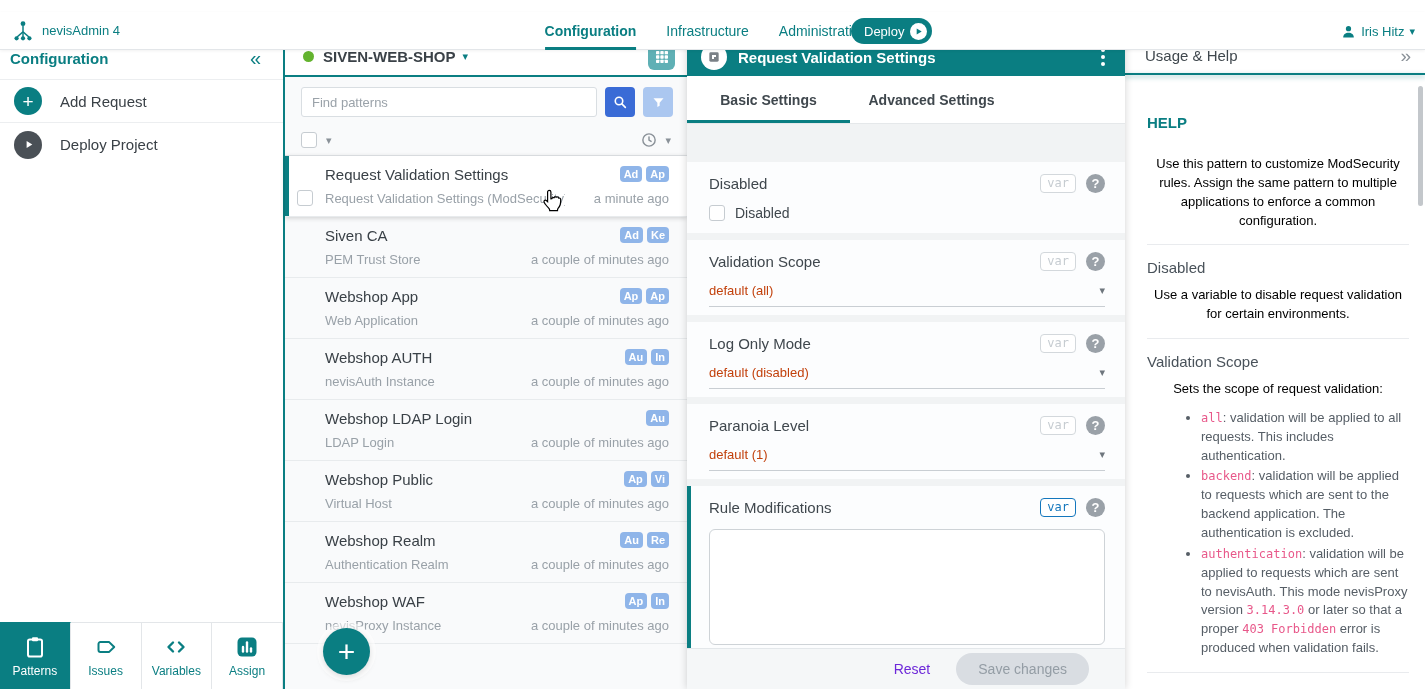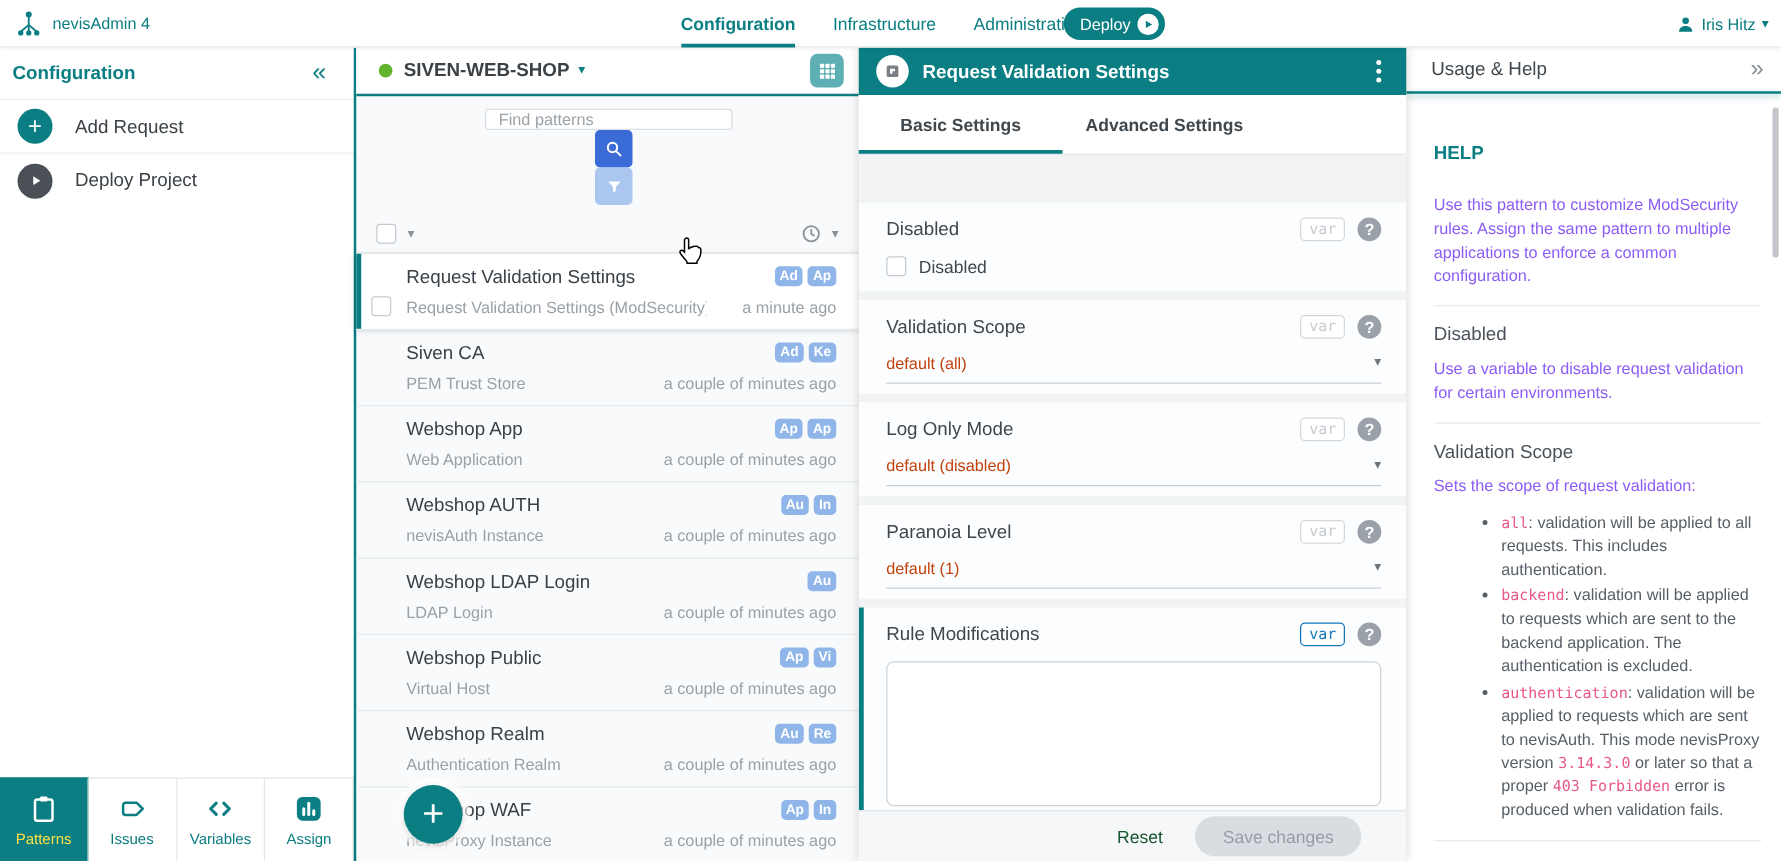--- a/index.html
+++ b/index.html
@@ -1,20 +1,20 @@
 <!DOCTYPE html>
 <html><head>
 <meta charset="utf-8">
 <style>
   * { margin:0; padding:0; box-sizing:border-box; }
   html,body { width:1425px; height:689px; overflow:hidden; }
   body { font-family:"Liberation Sans", sans-serif; background:#fff; color:#3a4147; position:relative; }
 
   
-  .topbar { position:absolute; top:0; left:0; width:1425px; height:38px; background:#fff;
+  .topbar { position:absolute; top:12px; left:0; width:1425px; height:38px; background:#fff;
             border-bottom:1px solid #e3e6e9; box-shadow:0 1px 3px rgba(0,0,0,.06); z-index:50;
             display:flex; align-items:center; }
   .logo-wrap { display:flex; align-items:center; gap:8px; padding-left:12px; width:280px; }
   .logo-text { color:#0a7e82; font-size:13px; }
   .top-tabs { position:absolute; left:50%; transform:translateX(-52%); display:flex; gap:30px; height:38px; align-items:center; }
   .top-tab { color:#0a7e82; font-size:14px; height:38px; display:flex; align-items:center; cursor:pointer; border-bottom:3px solid transparent; padding-top:3px; }
   .top-tab.active { font-weight:bold; border-bottom-color:#0a7e82; }
   .deploy-btn { position:absolute; left:851px; top:6px; height:26px; background:#0a7e82; border-radius:14px;
                 display:flex; align-items:center; gap:6px; padding:0 5px 0 13px; color:#fff; font-size:13px; cursor:pointer; }
   .deploy-play { width:17px; height:17px; background:#fff; border-radius:50%; display:flex; align-items:center; justify-content:center; }
@@ -27,32 +27,32 @@
   .sb-collapse { color:#0a7e82; font-size:20px; cursor:pointer; }
   .sb-row { height:43px; display:flex; align-items:center; gap:18px; padding-left:14px; border-bottom:1px solid #eceef0; cursor:pointer; }
   .circle-btn { width:28px; height:28px; border-radius:50%; display:flex; align-items:center; justify-content:center; flex:none; }
   .circle-teal { background:#0a7e82; color:#fff; font-size:19px; line-height:1; }
   .circle-gray { background:#4a5056; }
   .sb-row-label { font-size:15px; color:#3a4147; }
 
   .bottom-nav { position:absolute; bottom:0; left:0; width:283px; height:67px; display:flex; background:#fff; }
   .nav-tile { flex:1; display:flex; flex-direction:column; align-items:center; justify-content:center; gap:5px;
               border-top:1px solid #e3e6e9; border-right:1px solid #e3e6e9; color:#0a7e82; font-size:12px; cursor:pointer; }
-  .nav-tile.active { background:#0a7e82; color:#fde047; border-top-color:#0a7e82; }
+  .nav-tile.active { background:#0a7e82; color:#ffffff; border-top-color:#0a7e82; }
 
   
   .patterns { position:absolute; top:38px; left:283px; width:404px; height:651px; background:#f9fafb; border-left:2px solid #0a7e82; }
   .pat-header { height:39px; background:#fff; border-bottom:2px solid #0a7e82; display:flex; align-items:center; padding:0 12px 0 18px; }
   .green-dot { width:11px; height:11px; border-radius:50%; background:#63b32e; margin-right:9px; flex:none; }
   .project-name { font-size:15px; font-weight:bold; color:#3a4147; cursor:pointer; }
   .caret { font-size:11px; line-height:1; }
   .caret-teal { color:#0a7e82; margin-left:7px; cursor:pointer; }
   .grid-btn { margin-left:auto; width:27px; height:27px; border-radius:6px; background:#5fb0b5; display:flex; align-items:center; justify-content:center; cursor:pointer; }
 
-  .search-row { display:flex; align-items:center; padding:10px 14px 8px 16px;flex-direction:column; }
+  .search-row { display:flex; align-items:center; padding:10px 14px 8px 16px; }
   .search-input { flex:1; height:30px; border:1px solid #d9dee2; border-radius:3px; background:#fff; font-size:13px;
                   font-family:"Liberation Sans",sans-serif; color:#3a4147; padding:0 10px; outline:none; }
   .search-input::placeholder { color:#9aa2a9; }
   .sq-btn { width:30px; height:30px; border-radius:4px; margin-left:8px; display:flex; align-items:center; justify-content:center; cursor:pointer; flex:none; }
   .search-btn { background:#3a6bd6; }
   .filter-btn { background:#abc7f0; }
 
   .list-header { height:31px; display:flex; align-items:center; padding:0 16px; border-bottom:1px solid #e4e7ea; }
   .checkbox { width:16px; height:16px; border:1.5px solid #c6ccd1; border-radius:3px; background:#fff; flex:none; cursor:pointer; }
   .hdr-caret { color:#8a9198; margin-left:9px; cursor:pointer; }
@@ -97,32 +97,32 @@
   .cb-label { font-size:14px; color:#3f474d; }
   .select-row { display:flex; align-items:center; margin-top:12px; border-bottom:1px solid #c9ced3; padding-bottom:8px; cursor:pointer; }
   .select-value { font-size:13px; color:#c2410c; }
   .select-caret { margin-left:auto; color:#6e767d; }
   .field-rules { padding-bottom:10px; }
   .field-rules::before { content:""; position:absolute; left:0; top:0; width:4px; height:100%; background:#0a7e82; }
   .rules-textarea { width:100%; height:116px; margin-top:12px; border:1px solid #ced3d7; border-radius:6px; background:#fff; resize:none; outline:none; font-family:"DejaVu Sans Mono",monospace; font-size:12px; padding:8px; }
 
   .main-footer { position:absolute; bottom:0; left:0; right:0; height:41px; background:#f5f7f8; border-top:1px solid #e3e7ea;
                  display:flex; align-items:center; justify-content:flex-end; gap:26px; padding-right:36px; }
-  .reset-btn { color:#14532d; font-size:14px; cursor:pointer; }
+  .reset-btn { color:#6d28d9; font-size:14px; cursor:pointer; }
   .save-btn { background:#d9dde2; color:#949da5; font-size:14px; border-radius:17px; padding:8px 22px; cursor:default; }
 
   
   .help { position:absolute; top:38px; left:1125px; width:300px; height:651px; background:#fff; box-shadow:-2px 0 6px rgba(0,0,0,.08); }
   .help-header { height:35px; display:flex; align-items:center; justify-content:space-between; padding:0 14px 0 20px; }
   .help-title { font-size:15px; color:#3f474d; }
   .help-collapse { color:#8a9198; font-size:19px; cursor:pointer; }
   .help-accent { height:2px; background:#0a7e82; box-shadow:0 2px 5px rgba(10,126,130,.45); }
   .help-content { position:absolute; top:56px; bottom:0; left:0; right:8px; overflow:hidden; padding:20px 8px 0 22px; }
   .help-h { color:#0a7e82; font-weight:bold; font-size:15px; margin-bottom:24px; }
-  .help-p { font-size:13px; color:#8b5cf6; line-height:1.45; margin-bottom:10px; }
+  .help-p { font-size:13px; color:#000000; line-height:1.45; margin-bottom:10px;text-align:center; }
   .help-divider { border-top:1px solid #e9ebee; margin:14px 0 14px; }
   .help-sec-h { font-size:15px; color:#49525a; margin-bottom:10px; }
   .help-ul { margin:4px 0 10px 28px; }
   .help-ul li { font-size:13px; color:#565e66; line-height:1.45; margin-bottom:2px;margin-left:26px; }
   .inline-code { font-family:"DejaVu Sans Mono", monospace; font-size:12px; color:#e8588a; }
   .help-scrollbar { position:absolute; right:2px; top:48px; width:5px; height:120px; border-radius:3px; background:#c3c7cb; }
 
   .cursor-pointer { position:absolute; left:541px; top:189px; z-index:99; pointer-events:none; }
 
   svg { display:block; }

